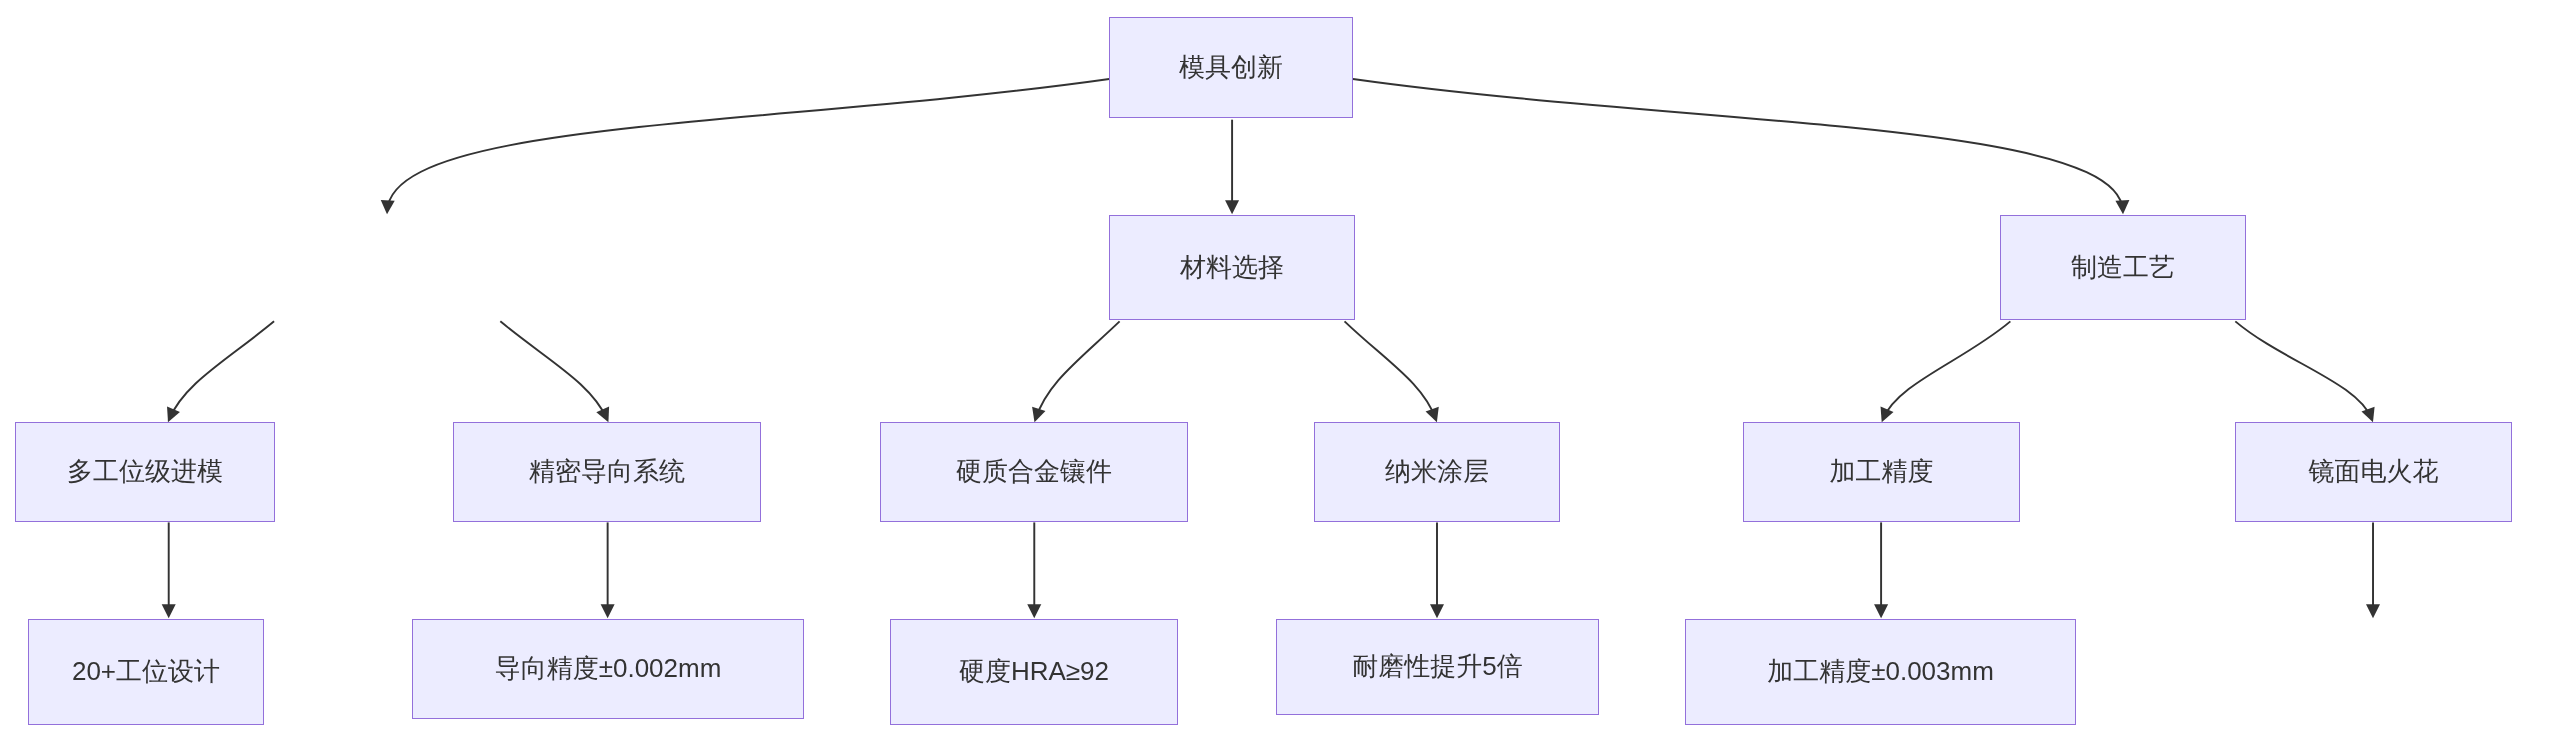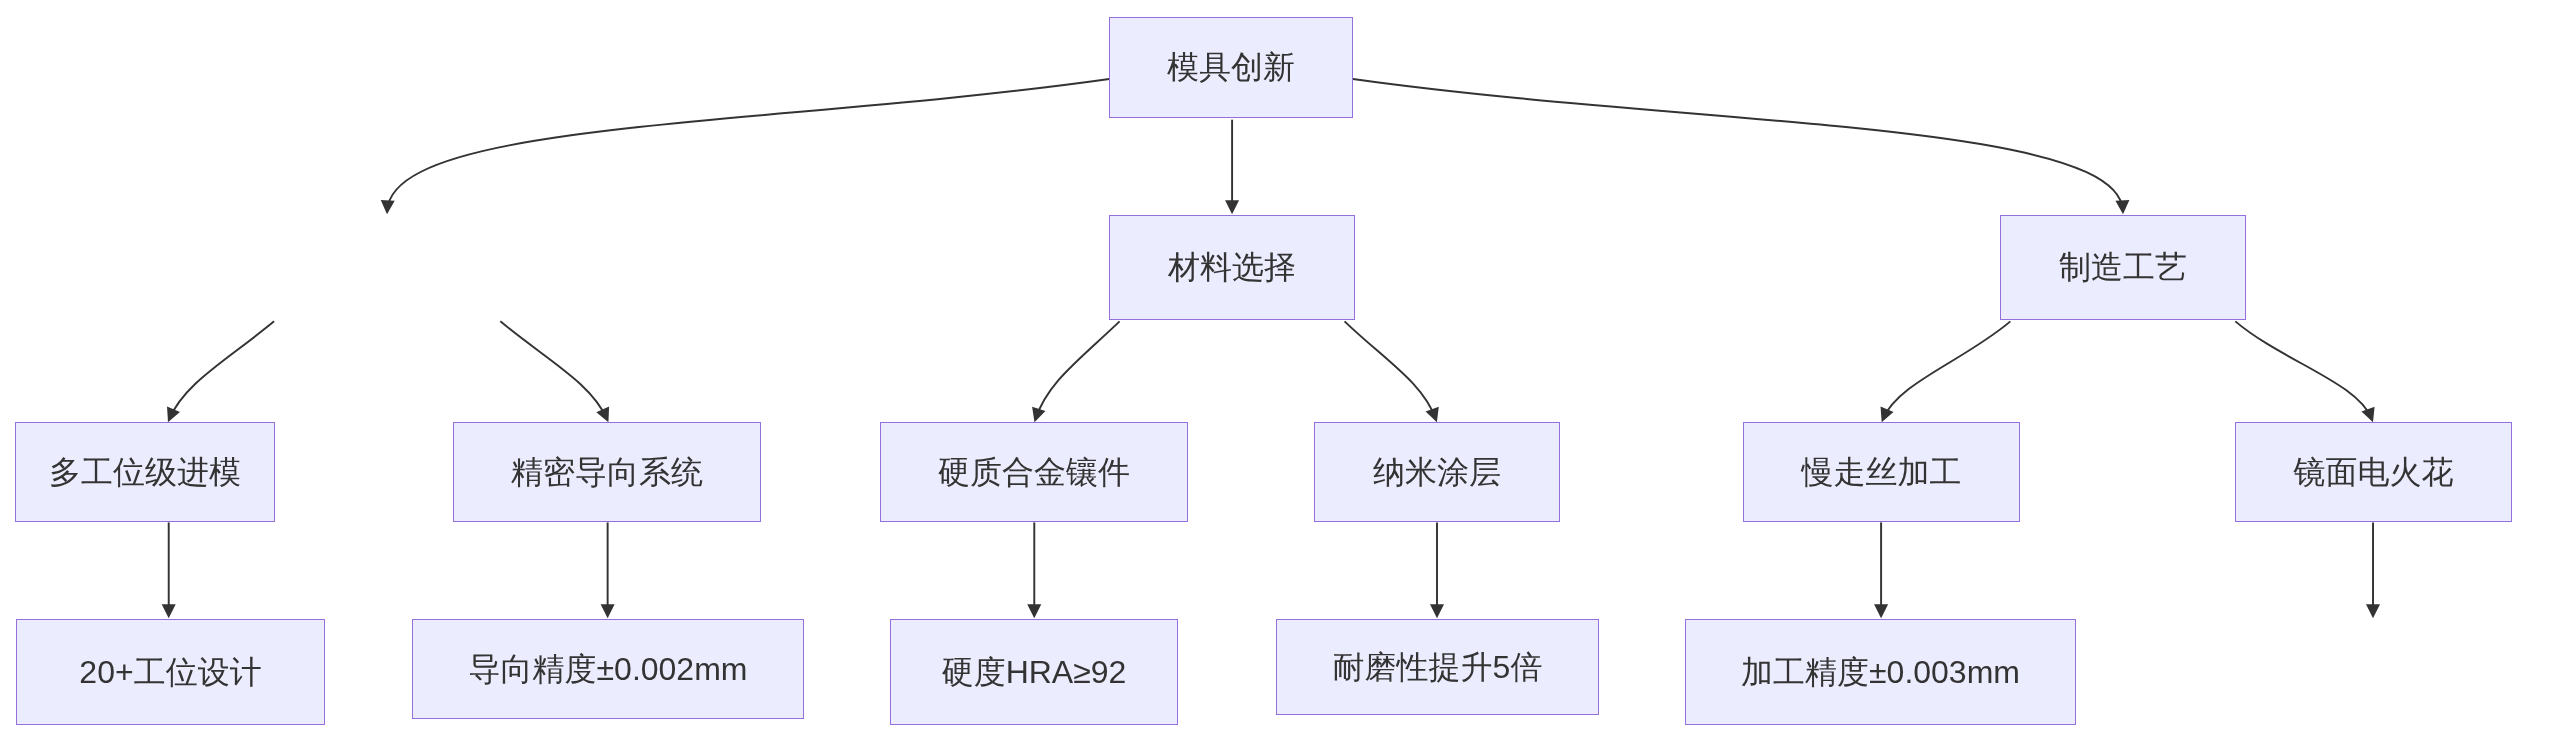--- a/index.html
+++ b/index.html
@@ -31,21 +31,21 @@
     position: absolute;
     box-sizing: border-box;
     background: #ECECFF;
     border: 1.9px solid #9370DB;
     display: flex;
     align-items: center;
     justify-content: center;
   }
   .node .label {
     color: #333333;
-    font-size: 32px;
+    font-size: 26px;
     line-height: 1.2;
     white-space: nowrap;
     text-align: center;
   }
 </style>
 </head>
 <body>
 
 <div id="canvas">
 
@@ -89,27 +89,27 @@
   <div class="node" style="left:453px; top:422px; width:308px; height:100px">
     <span class="label">精密导向系统</span>
   </div>
   <div class="node" style="left:880px; top:422px; width:308px; height:100px">
     <span class="label">硬质合金镶件</span>
   </div>
   <div class="node" style="left:1314px; top:422px; width:246px; height:100px">
     <span class="label">纳米涂层</span>
   </div>
   <div class="node" style="left:1743px; top:422px; width:277px; height:100px">
-    <span class="label">慢走丝加工</span>
+    <span class="label">加工精度</span>
   </div>
   <div class="node" style="left:2235px; top:422px; width:277px; height:100px">
     <span class="label">镜面电火花</span>
   </div>
 
-  <div class="node" style="left:16px; top:619px; width:309px; height:106px">
+  <div class="node" style="left:28px; top:619px; width:236px; height:106px">
     <span class="label">20+工位设计</span>
   </div>
   <div class="node" style="left:412px; top:619px; width:392px; height:100px">
     <span class="label">导向精度±0.002mm</span>
   </div>
   <div class="node" style="left:890px; top:619px; width:288px; height:106px">
     <span class="label">硬度HRA≥92</span>
   </div>
   <div class="node" style="left:1276px; top:619px; width:323px; height:96px">
     <span class="label">耐磨性提升5倍</span>

